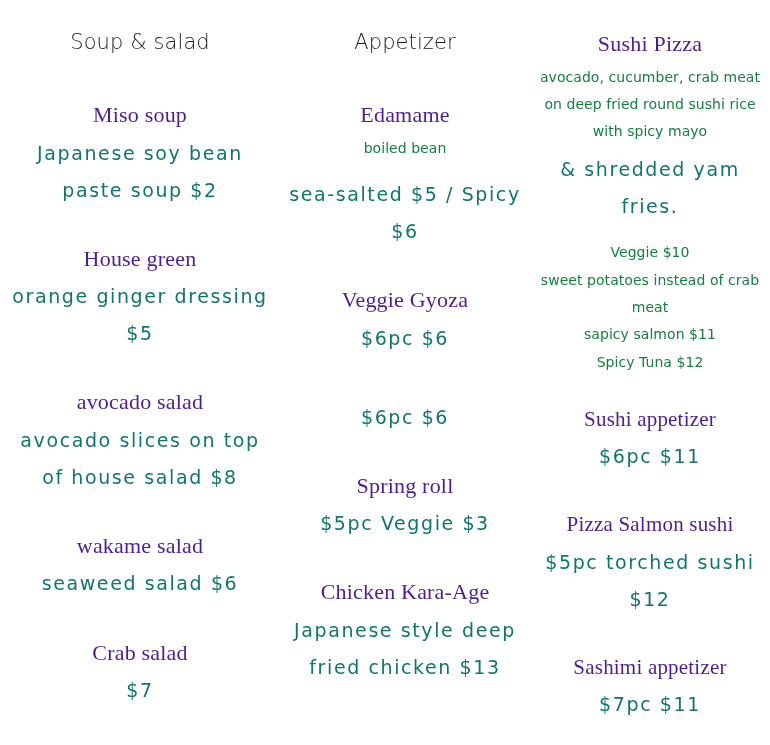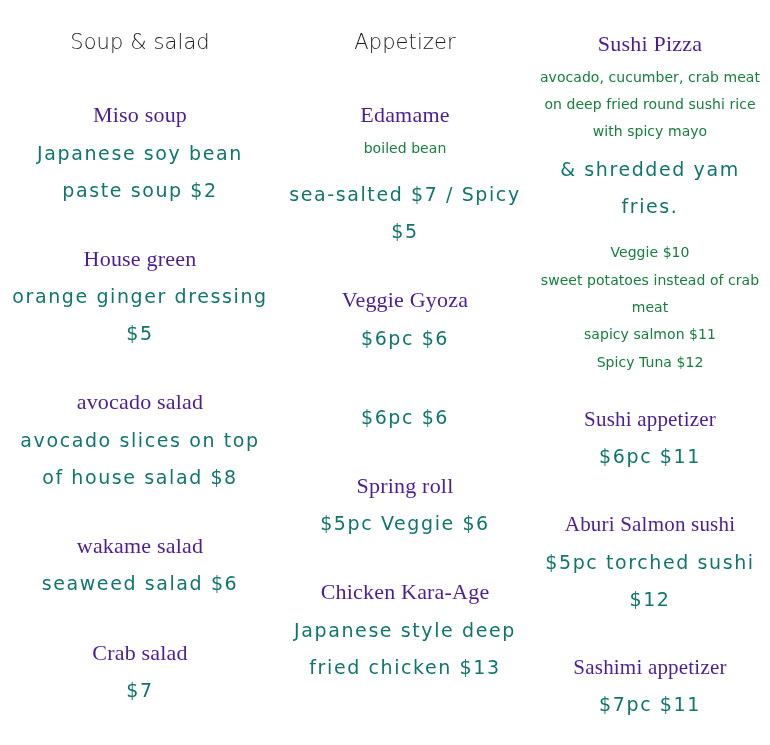--- a/index.html
+++ b/index.html
@@ -141,21 +141,21 @@
 
     <div class="section-heading">Appetizer</div>
 
     <div class="gap-heading"></div>
 
     <div class="dish">
       <div class="dish-name">Edamame</div>
       <div class="gap-tiny"></div>
       <div class="dish-desc tight">boiled bean</div>
       <div class="gap-xs"></div>
-      <div class="dish-desc">sea-salted $7 / Spicy $5</div>
+      <div class="dish-desc">sea-salted $5 / Spicy $6</div>
     </div>
 
     <div class="gap-lg"></div>
 
     <div class="dish">
       <div class="dish-name">Veggie Gyoza</div>
       <div class="gap-tiny"></div>
       <div class="dish-desc">$6pc $6</div>
     </div>
 
@@ -164,21 +164,21 @@
     <div class="dish">
       <div class="gap-tiny"></div>
       <div class="dish-desc">$6pc $6</div>
     </div>
 
     <div class="gap-lg"></div>
 
     <div class="dish">
       <div class="dish-name">Spring roll</div>
       <div class="gap-tiny"></div>
-      <div class="dish-desc">$5pc Veggie $6</div>
+      <div class="dish-desc">$5pc Veggie $3</div>
     </div>
 
     <div class="gap-lg"></div>
 
     <div class="dish">
       <div class="dish-name">Chicken Kara-Age</div>
       <div class="gap-tiny"></div>
       <div class="dish-desc">Japanese style deep fried chicken $13</div>
     </div>
 
@@ -203,21 +203,21 @@
 
     <div class="dish">
       <div class="dish-name small">Sushi appetizer</div>
       <div class="gap-tiny"></div>
       <div class="dish-desc">$6pc $11</div>
     </div>
 
     <div class="gap-lg"></div>
 
     <div class="dish">
-      <div class="dish-name small">Aburi Salmon sushi</div>
+      <div class="dish-name small">Pizza Salmon sushi</div>
       <div class="gap-tiny"></div>
       <div class="dish-desc">$5pc torched sushi $12</div>
     </div>
 
     <div class="gap-lg"></div>
 
     <div class="dish">
       <div class="dish-name small">Sashimi appetizer</div>
       <div class="gap-tiny"></div>
       <div class="dish-desc">$7pc $11</div>

